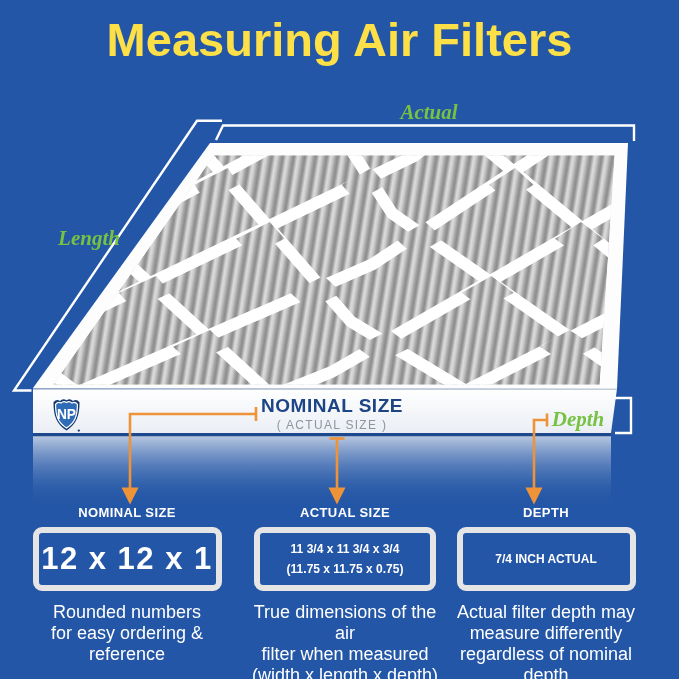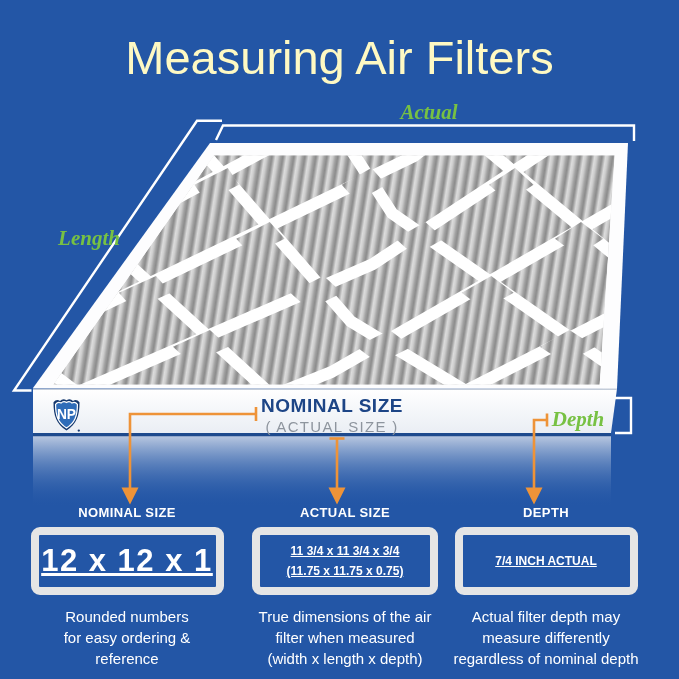--- a/index.html
+++ b/index.html
@@ -2,57 +2,57 @@
 <html><head>
 <meta charset="utf-8">
 <style>
   html,body{margin:0;padding:0;}
   #stage{
     position:relative;width:679px;height:679px;overflow:hidden;
     background:#2356A6;
     font-family:"Liberation Sans",sans-serif;
   }
   .title{
-    position:absolute;top:30px;left:0;width:100%;text-align:center;
-    color:#fef9c3;font-size:47px;font-weight:400;letter-spacing:0;
+    position:absolute;top:12px;left:0;width:100%;text-align:center;
+    color:#fde047;font-size:47px;font-weight:700;letter-spacing:0;
   }
   svg.illus{position:absolute;left:0;top:0;}
   .lbl{
     position:absolute;transform:translateX(-50%);
     color:#77C143;font-family:"Liberation Serif",serif;
     font-style:italic;font-weight:bold;font-size:21px;white-space:nowrap;
   }
   #width-label{left:429px;top:100px;}
   #length-label{left:89px;top:226px;}
   #depth-label{left:578px;top:407px;}
   .edge-title{
     position:absolute;left:332px;top:395px;transform:translateX(-50%);
     color:#1D4586;font-weight:bold;font-size:19px;letter-spacing:.5px;white-space:nowrap;
   }
   .edge-sub{
     position:absolute;left:332px;top:418px;transform:translateX(-50%);
-    color:#8E959E;font-size:15px;letter-spacing:1.3px;white-space:nowrap;
+    color:#8E959E;font-size:12px;letter-spacing:1.3px;white-space:nowrap;
   }
   .np-logo{position:absolute;left:52px;top:398px;}
   .panels{position:absolute;left:0;top:505px;width:679px;height:174px;}
   .panel{position:absolute;top:0;width:210px;text-align:center;color:#FFFFFF;}
   .panel.p1{left:22px;}
   .panel.p2{left:240px;}
   .panel.p3{left:441px;}
   .p-head{margin:0;font-size:13px;font-weight:bold;letter-spacing:.4px;}
   .p-box{
-    border:8px solid #e5e5e5;border-radius:9px;height:52px;margin:7px auto 0;
-    display:flex;flex-direction:column;align-items:center;justify-content:center;text-decoration:underline;
+    border:6px solid #e5e5e5;border-radius:9px;height:52px;margin:7px auto 0;
+    display:flex;flex-direction:column;align-items:center;justify-content:center;
   }
   .p1 .p-box{width:177px;}
   .p2 .p-box{width:170px;}
   .p3 .p-box{width:167px;}
   .line.lg{font-size:31px;font-weight:bold;letter-spacing:1.5px;}
   .line.sm{font-size:12px;font-weight:bold;line-height:20px;white-space:nowrap;}
-  .caption{margin:11px 8px 0;font-size:15px;line-height:21px;white-space:pre-line;}
+  .caption{margin:11px 8px 0;font-size:18px;line-height:21px;white-space:pre-line;}
 </style>
 </head>
 <body>
 
 <div id="stage">
 
   <div class="title">Measuring Air Filters</div>
 
   <svg class="illus" width="679" height="679" viewBox="0 0 679 679">
     <defs>

